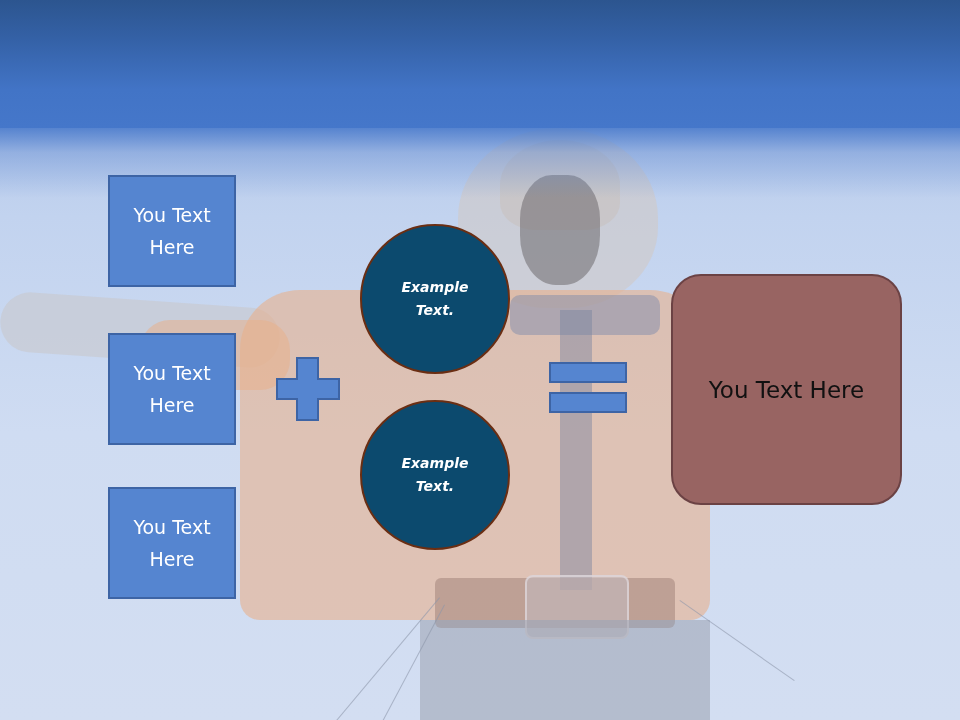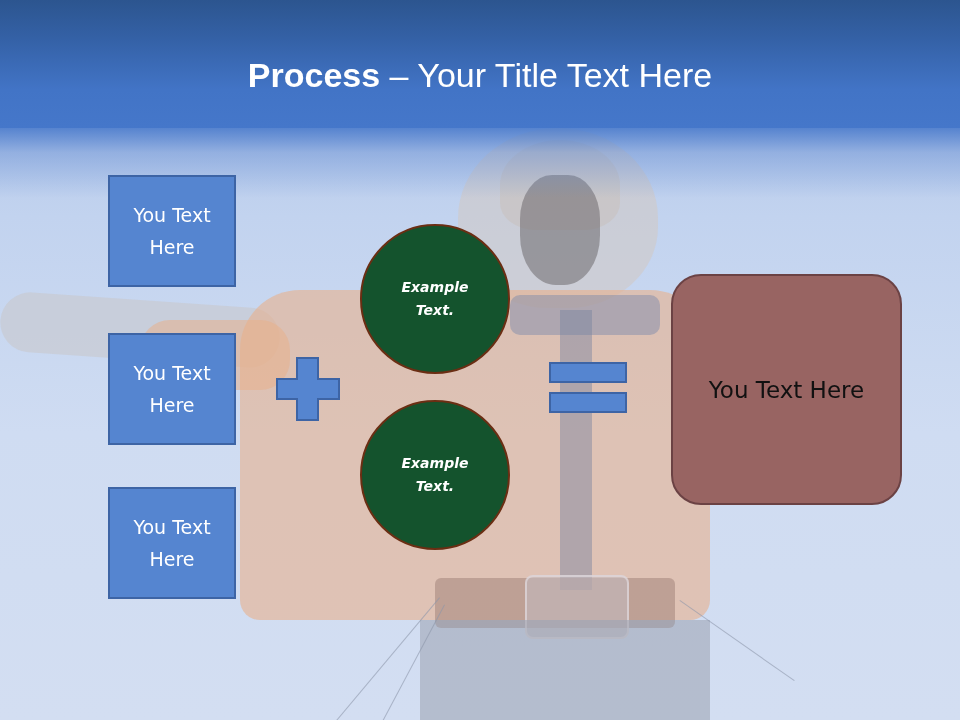--- a/index.html
+++ b/index.html
@@ -80,21 +80,21 @@
       background: #5585d0; border: 2px solid #3d64a5; box-sizing: border-box;
       display: flex; align-items: center; justify-content: center; text-align: center;
       color: #ffffff; font-size: 21px; line-height: 32px;
       font-family: "DejaVu Sans", sans-serif; font-size: 19px;
     }
     .box span { width: 100px; }
 
     
     .circle {
       position: absolute; left: 360px; width: 150px; height: 150px; border-radius: 50%;
-      background: #14532d; border: 2px solid #6a2e13; box-sizing: border-box;
+      background: #0c4a6e; border: 2px solid #6a2e13; box-sizing: border-box;
       display: flex; align-items: center; justify-content: center; text-align: center;
       color: #ffffff; font-weight: bold; font-style: italic; font-size: 14px; line-height: 23px;
       font-family: "DejaVu Sans", sans-serif;
     }
     .circle span { width: 80px; }
 
     
     .plus { position: absolute; left: 276px; top: 357px; width: 64px; height: 64px; }
     
     .eq-bar {
@@ -127,23 +127,20 @@
     <div class="fig belt"></div>
     <div class="fig buckle"></div>
     <div class="fig pants"></div>
     <div class="wire" style="left:440px;top:598px;width:190px;transform:rotate(130deg);"></div>
     <div class="wire" style="left:445px;top:605px;width:140px;transform:rotate(118deg);"></div>
     <div class="wire" style="left:680px;top:600px;width:140px;transform:rotate(35deg);"></div>
   </div>
 
   <div class="header"></div>
   <div class="header-fade"></div>
-  <div class="title">
-    <span class="bold">Process</span><span> – Your Title Text Here</span>
-  </div>
 
   <div class="box" style="top:175px;">
     <span>You Text Here</span>
   </div>
   <div class="box" style="top:333px;">
     <span>You Text Here</span>
   </div>
   <div class="box" style="top:487px;">
     <span>You Text Here</span>
   </div>

